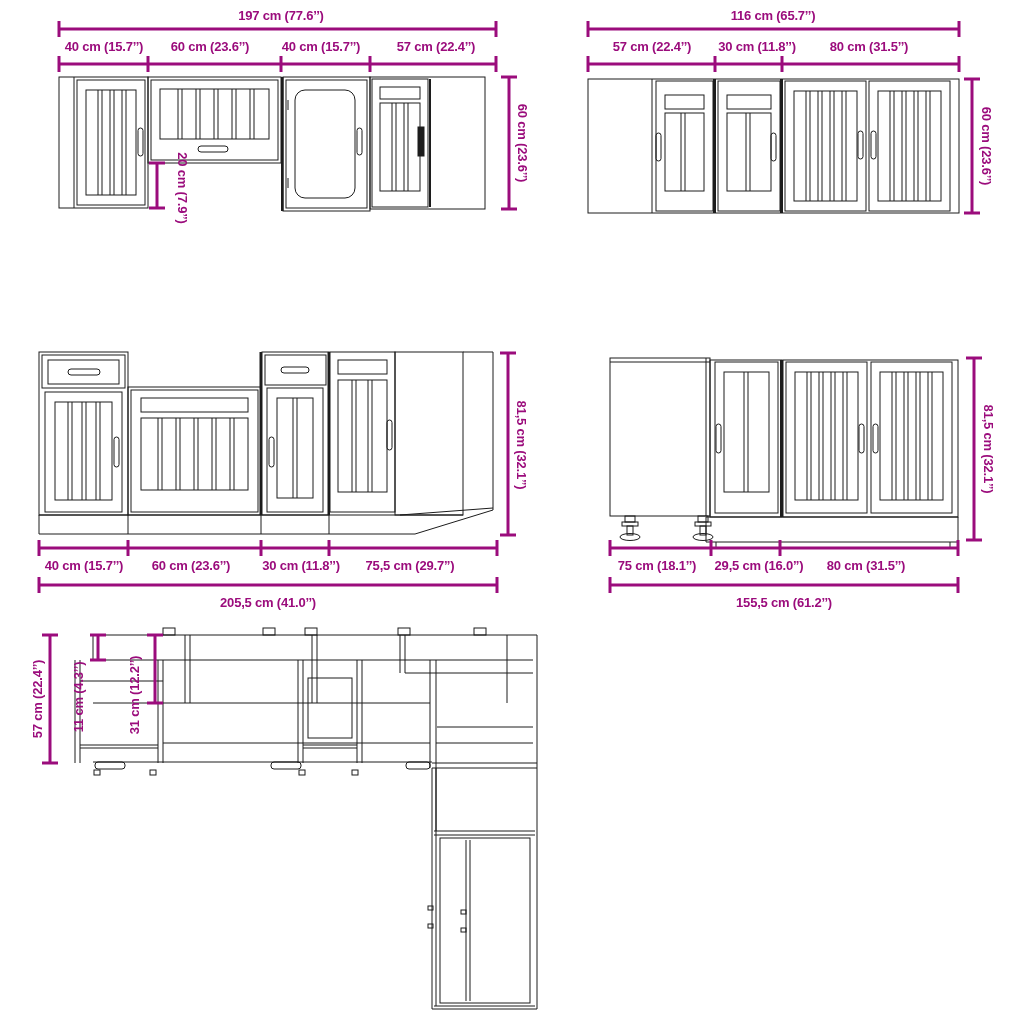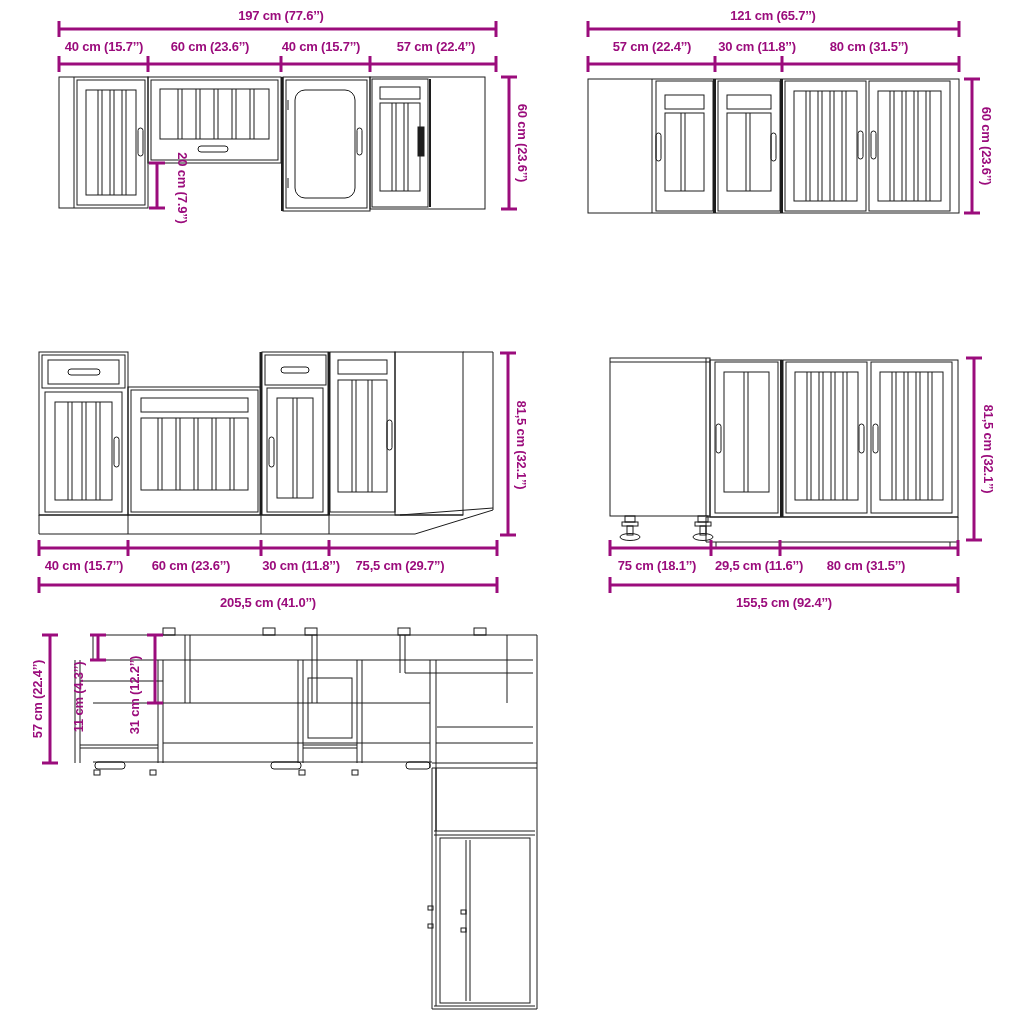--- a/index.html
+++ b/index.html
@@ -401,36 +401,36 @@
 </svg>
 
   <div class="dim" style="left:281px;top:15px">197 cm (77.6’’)</div>
   <div class="dim" style="left:104px;top:46px">40 cm (15.7’’)</div>
   <div class="dim" style="left:210px;top:46px">60 cm (23.6’’)</div>
   <div class="dim" style="left:321px;top:46px">40 cm (15.7’’)</div>
   <div class="dim" style="left:436px;top:46px">57 cm (22.4’’)</div>
   <div class="dim rot-cw" style="left:522px;top:143px">60 cm (23.6’’)</div>
   <div class="dim rot-cw" style="left:182px;top:188px">20 cm (7.9’’)</div>
 
-  <div class="dim" style="left:773px;top:15px">121 cm (65.7’’)</div>
+  <div class="dim" style="left:773px;top:15px">116 cm (65.7’’)</div>
   <div class="dim" style="left:652px;top:46px">57 cm (22.4’’)</div>
   <div class="dim" style="left:757px;top:46px">30 cm (11.8’’)</div>
   <div class="dim" style="left:869px;top:46px">80 cm (31.5’’)</div>
   <div class="dim rot-cw" style="left:986px;top:146px">60 cm (23.6’’)</div>
 
   <div class="dim" style="left:84px;top:565px">40 cm (15.7’’)</div>
   <div class="dim" style="left:191px;top:565px">60 cm (23.6’’)</div>
   <div class="dim" style="left:301px;top:565px">30 cm (11.8’’)</div>
-  <div class="dim" style="left:400px;top:565px">75,5 cm (29.7’’)</div>
+  <div class="dim" style="left:410px;top:565px">75,5 cm (29.7’’)</div>
   <div class="dim" style="left:268px;top:602px">205,5 cm (41.0’’)</div>
   <div class="dim rot-cw" style="left:521px;top:445px">81,5 cm (32.1’’)</div>
 
   <div class="dim" style="left:657px;top:565px">75 cm (18.1’’)</div>
-  <div class="dim" style="left:759px;top:565px">29,5 cm (11.6’’)</div>
+  <div class="dim" style="left:759px;top:565px">29,5 cm (16.0’’)</div>
   <div class="dim" style="left:866px;top:565px">80 cm (31.5’’)</div>
-  <div class="dim" style="left:784px;top:602px">155,5 cm (92.4’’)</div>
+  <div class="dim" style="left:784px;top:602px">155,5 cm (61.2’’)</div>
   <div class="dim rot-cw" style="left:988px;top:449px">81,5 cm (32.1’’)</div>
 
   <div class="dim rot-ccw" style="left:37px;top:699px">57 cm (22.4’’)</div>
   <div class="dim rot-ccw" style="left:78px;top:697px">11 cm (4.3’’)</div>
   <div class="dim rot-ccw" style="left:134px;top:695px">31 cm (12.2’’)</div>
 
 </div>
 
 </body></html>

